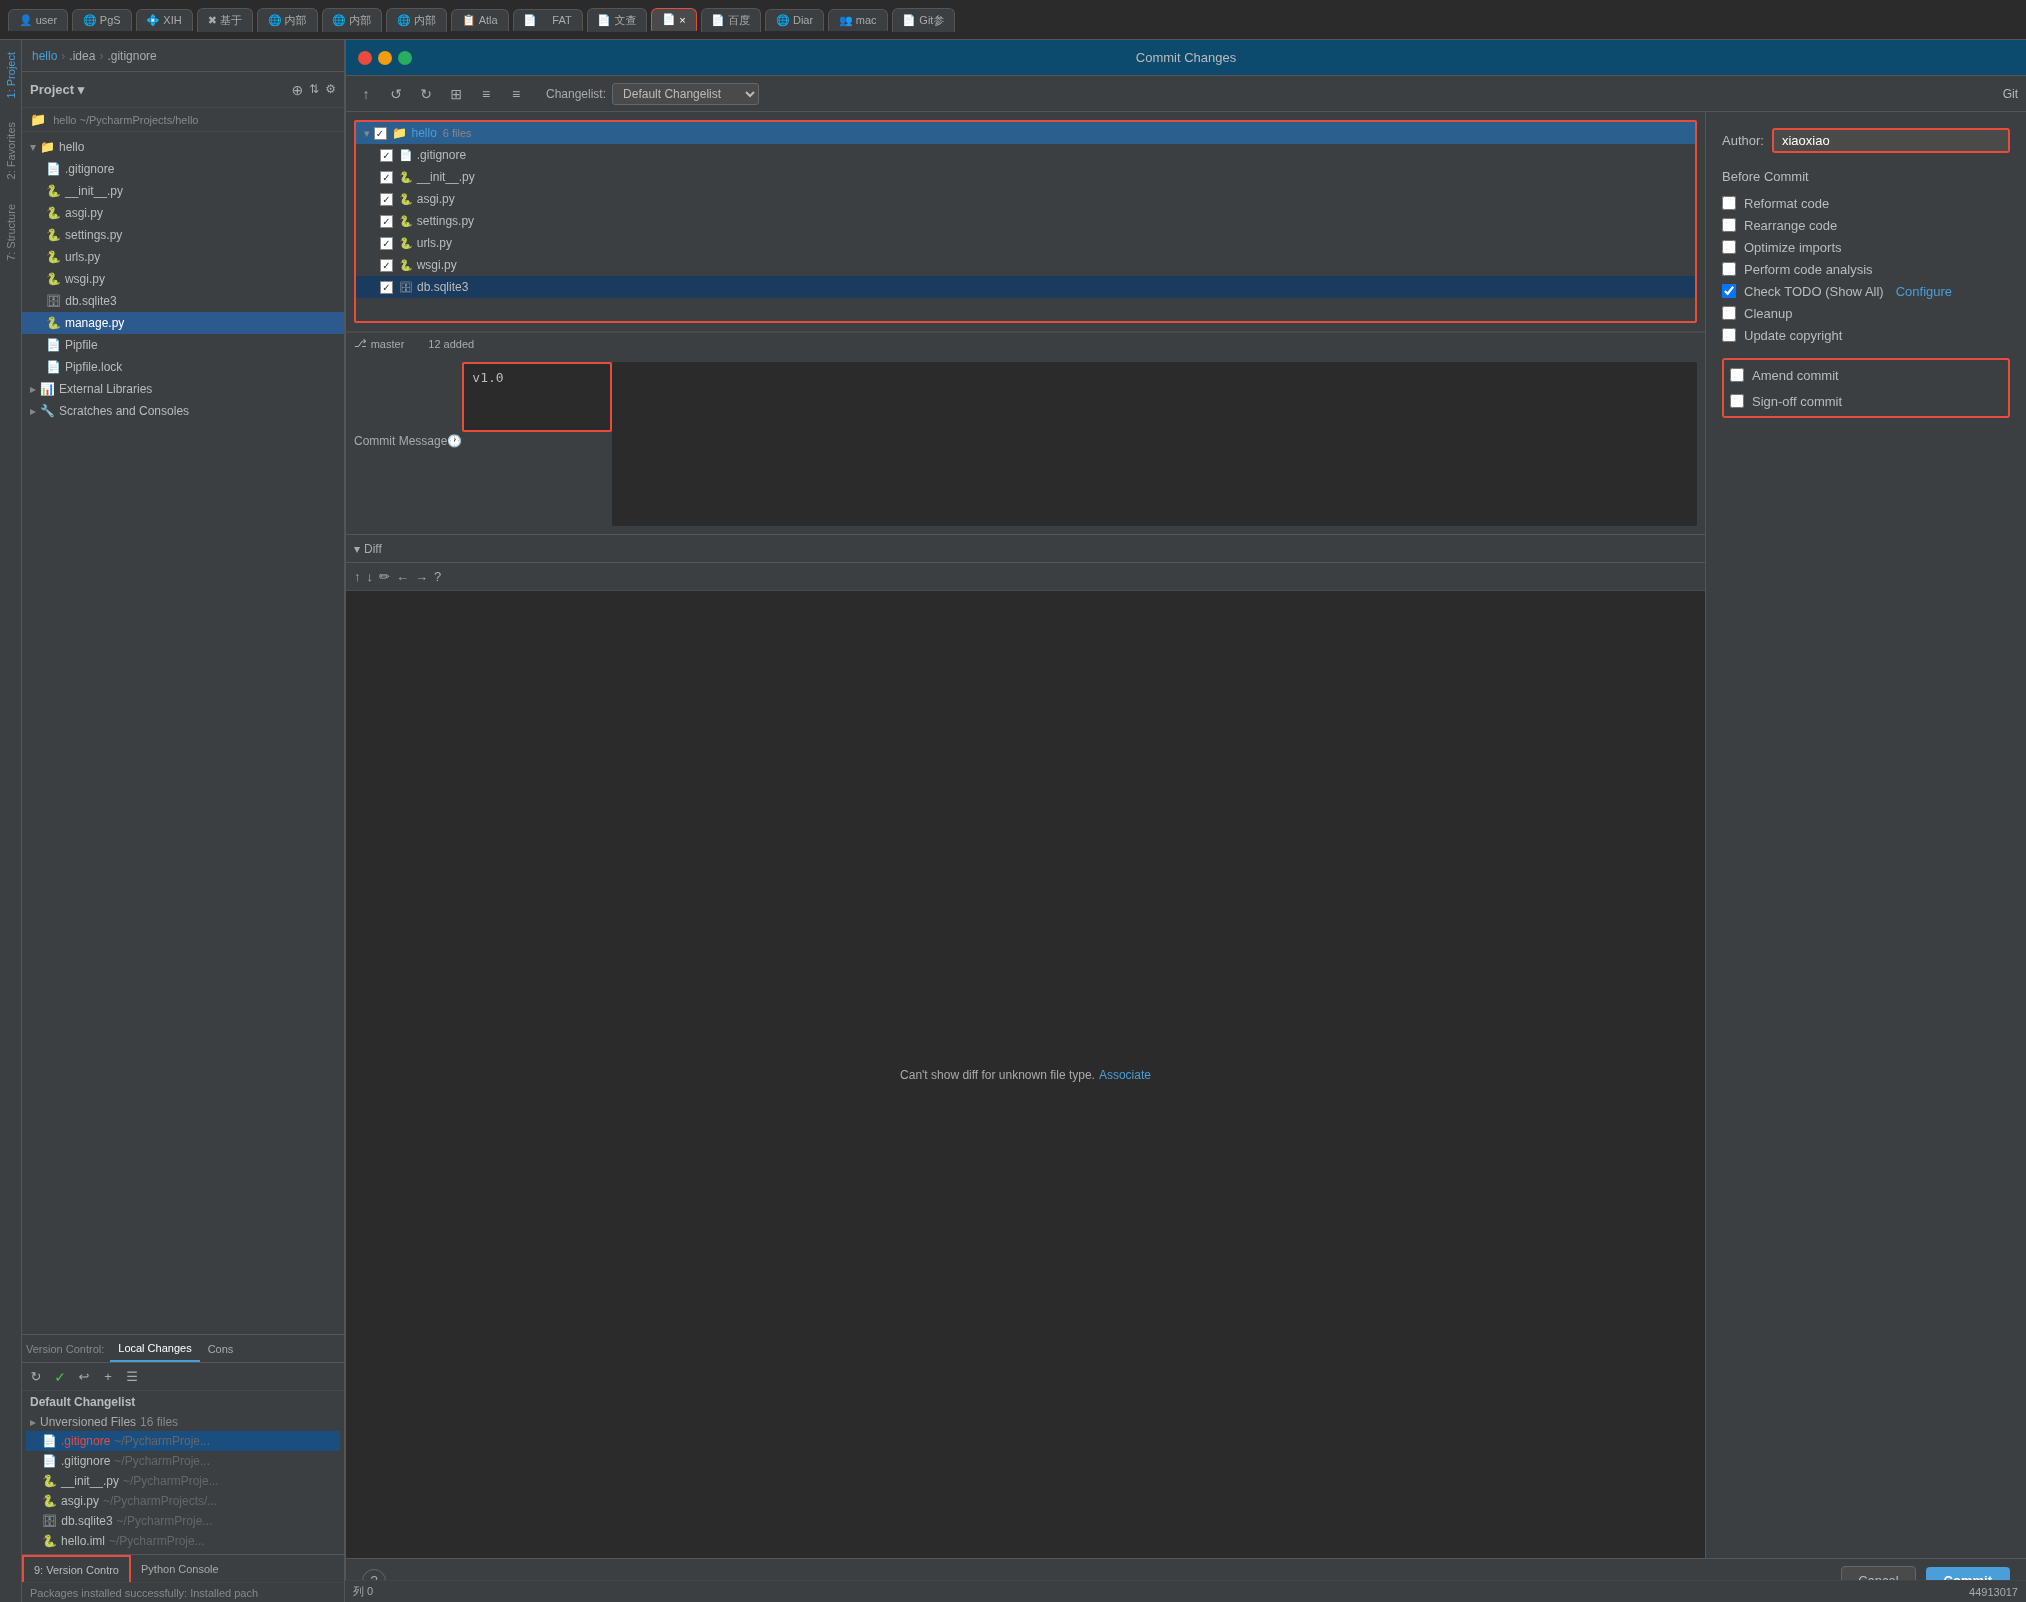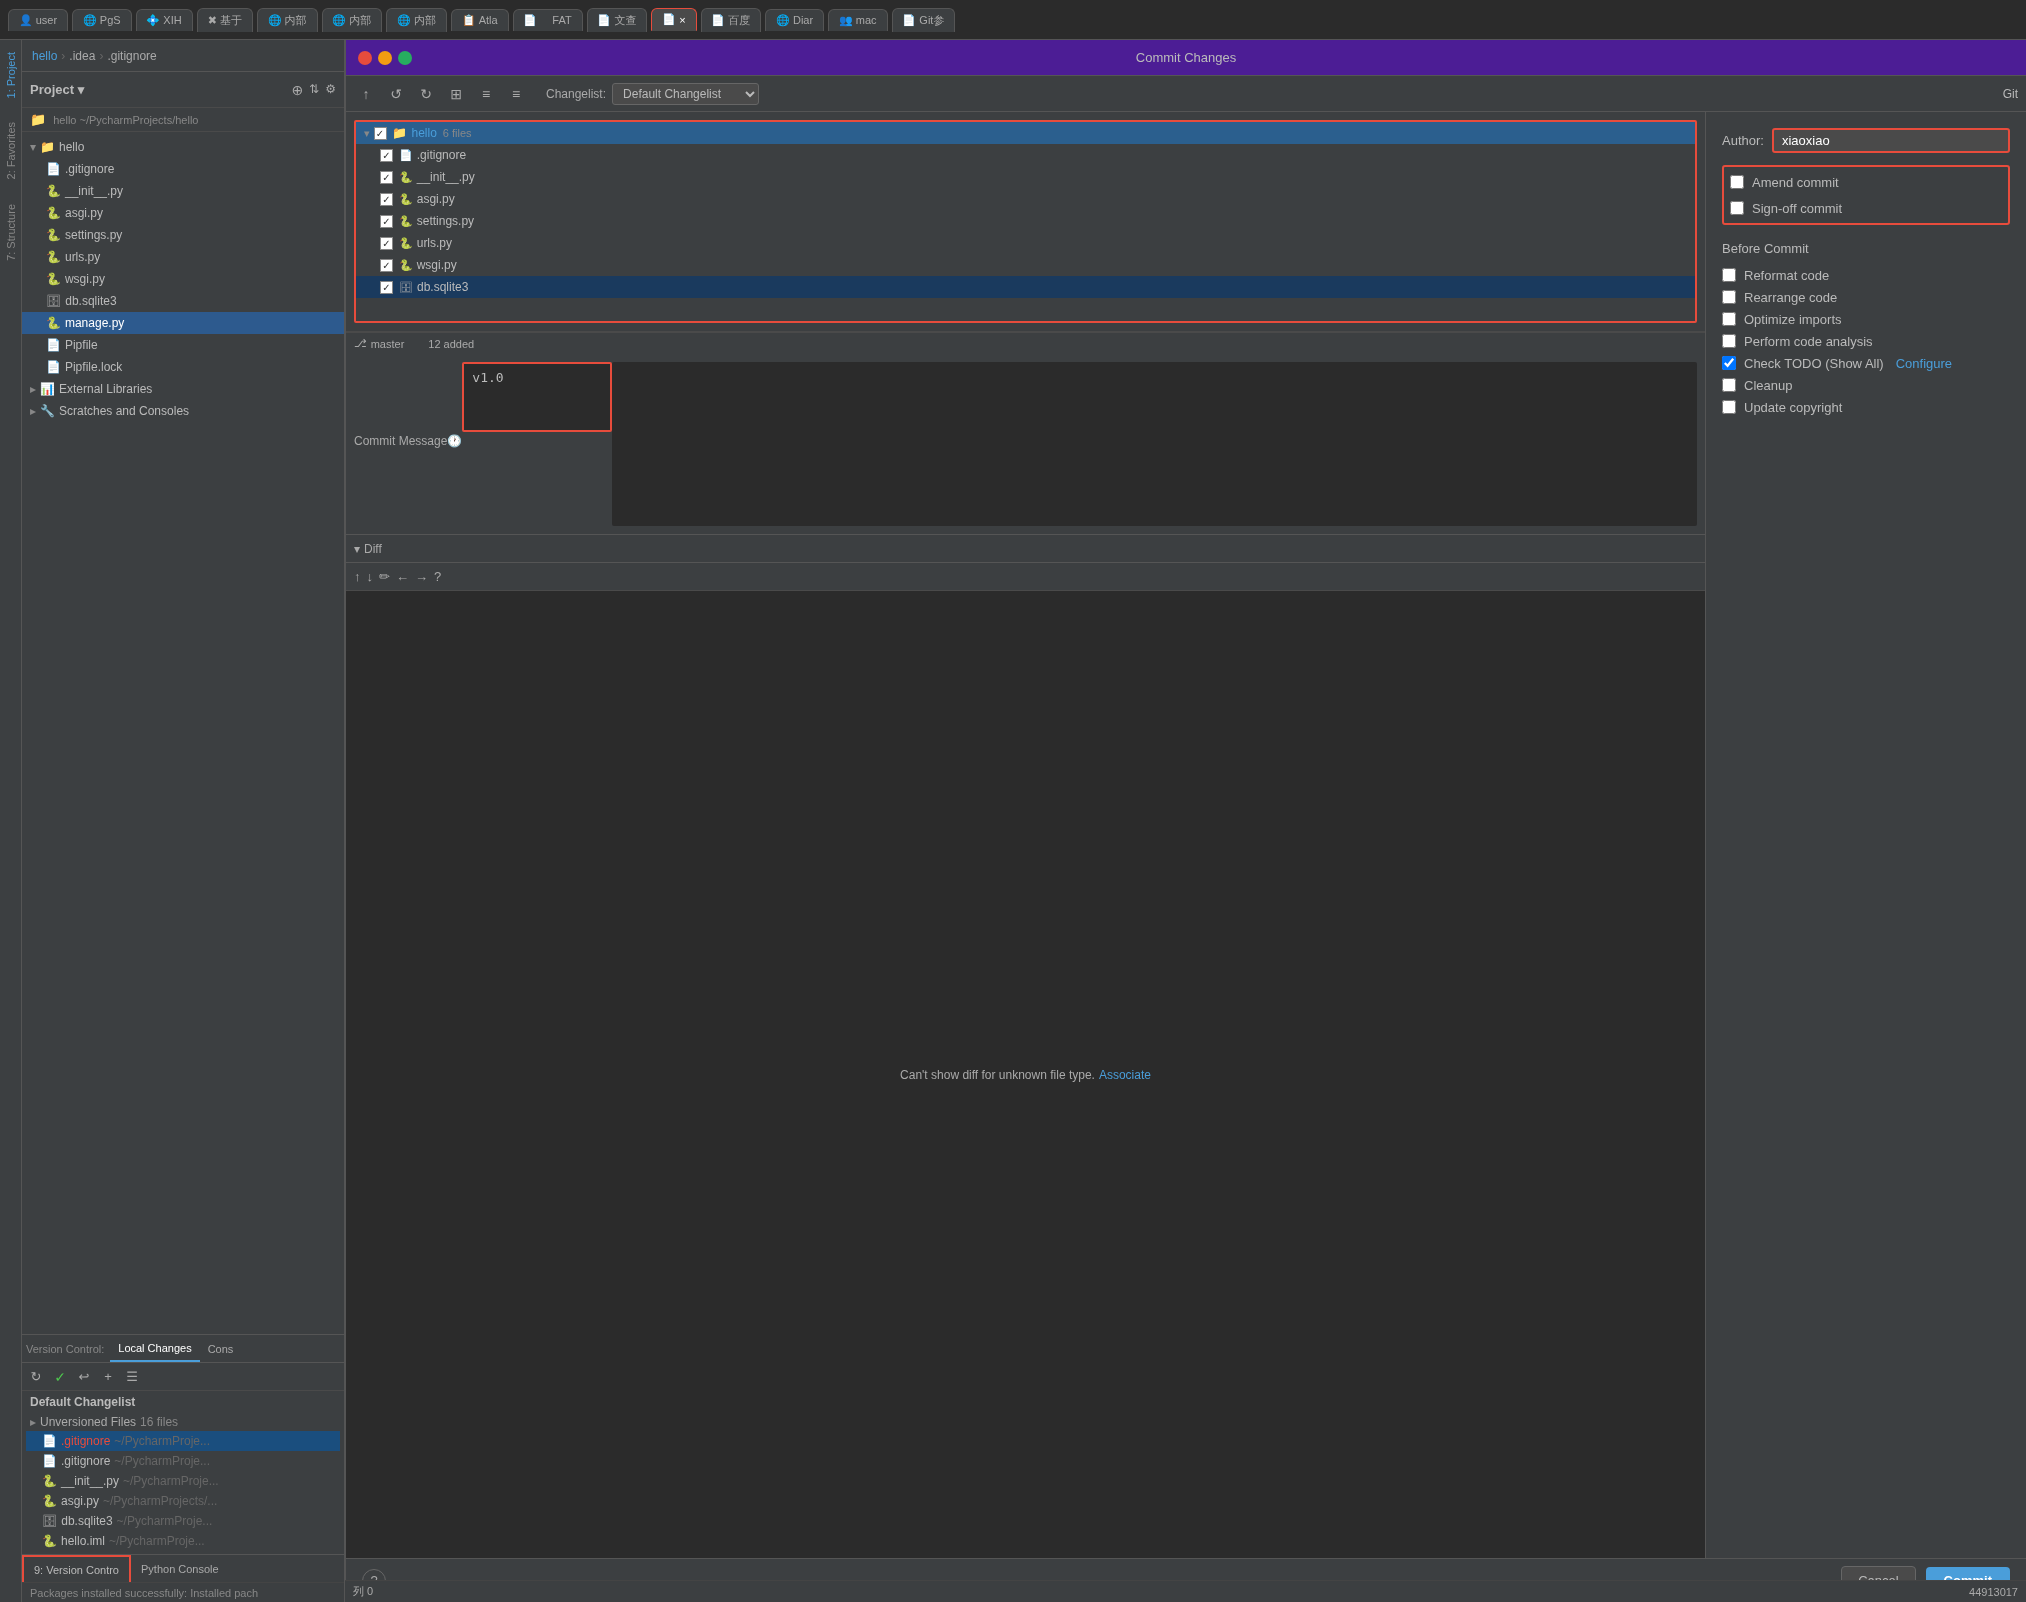--- a/index.html
+++ b/index.html
@@ -106,21 +106,21 @@
       right: 0;
       bottom: 0;
       background: #3c3f41;
       display: flex;
       flex-direction: column;
       border-left: 1px solid #555;
     }
 
     .dialog-titlebar {
       height: 36px;
-      background: #4c1d95;
+      background: #0c4a6e;
       display: flex;
       align-items: center;
       justify-content: center;
       border-bottom: 1px solid #555;
       position: relative;
     }
     .dialog-title {
       font-size: 13px;
       color: #bbb;
     }
@@ -759,72 +759,72 @@
 
     </div>
 
     <div class="dialog-right">
 
       <div class="author-row">
         <span class="author-label">Author:</span>
         <input type="text" class="author-input" value="xiaoxiao" style="">
       </div>
 
+      <div>
+        <div class="section-header">Before Commit</div>
+        <div style="height:8px;"></div>
+
+        <div class="checkbox-row">
+          <input type="checkbox" id="reformat-code" style="">
+          <label for="reformat-code" class="checkbox-label">Reformat code</label>
+        </div>
+
+        <div class="checkbox-row">
+          <input type="checkbox" id="rearrange-code" style="">
+          <label for="rearrange-code" class="checkbox-label">Rearrange code</label>
+        </div>
+
+        <div class="checkbox-row">
+          <input type="checkbox" id="optimize-imports" style="">
+          <label for="optimize-imports" class="checkbox-label">Optimize imports</label>
+        </div>
+
+        <div class="checkbox-row">
+          <input type="checkbox" id="perform-analysis" style="">
+          <label for="perform-analysis" class="checkbox-label">Perform code analysis</label>
+        </div>
+
+        <div class="checkbox-row">
+          <input type="checkbox" id="check-todo" checked="" style="">
+          <label for="check-todo" class="checkbox-label">Check TODO (Show All)</label>
+          <a href="#" style="color:#4a9eda;text-decoration:none;font-size:13px;margin-left:4px;">Configure</a>
+        </div>
+
+        <div class="checkbox-row">
+          <input type="checkbox" id="cleanup" style="">
+          <label for="cleanup" class="checkbox-label">Cleanup</label>
+        </div>
+
+        <div class="checkbox-row">
+          <input type="checkbox" id="update-copyright" style="">
+          <label for="update-copyright" class="checkbox-label">Update copyright</label>
+        </div>
+      </div>
+
       <div style="border:2px solid #e74c3c;border-radius:3px;padding:4px 6px;display:flex;flex-direction:column;gap:4px;">
         <div class="checkbox-row">
           <input type="checkbox" id="amend-commit" style="">
           <label for="amend-commit" class="checkbox-label">Amend commit</label>
         </div>
         <div class="checkbox-row">
           <input type="checkbox" id="signoff-commit" style="">
           <label for="signoff-commit" class="checkbox-label">Sign-off commit</label>
         </div>
       </div>
 
-      <div>
-        <div class="section-header">Before Commit</div>
-        <div style="height:8px;"></div>
-
-        <div class="checkbox-row">
-          <input type="checkbox" id="reformat-code" style="">
-          <label for="reformat-code" class="checkbox-label">Reformat code</label>
-        </div>
-
-        <div class="checkbox-row">
-          <input type="checkbox" id="rearrange-code" style="">
-          <label for="rearrange-code" class="checkbox-label">Rearrange code</label>
-        </div>
-
-        <div class="checkbox-row">
-          <input type="checkbox" id="optimize-imports" style="">
-          <label for="optimize-imports" class="checkbox-label">Optimize imports</label>
-        </div>
-
-        <div class="checkbox-row">
-          <input type="checkbox" id="perform-analysis" style="">
-          <label for="perform-analysis" class="checkbox-label">Perform code analysis</label>
-        </div>
-
-        <div class="checkbox-row">
-          <input type="checkbox" id="check-todo" checked="" style="">
-          <label for="check-todo" class="checkbox-label">Check TODO (Show All)</label>
-          <a href="#" style="color:#4a9eda;text-decoration:none;font-size:13px;margin-left:4px;">Configure</a>
-        </div>
-
-        <div class="checkbox-row">
-          <input type="checkbox" id="cleanup" style="">
-          <label for="cleanup" class="checkbox-label">Cleanup</label>
-        </div>
-
-        <div class="checkbox-row">
-          <input type="checkbox" id="update-copyright" style="">
-          <label for="update-copyright" class="checkbox-label">Update copyright</label>
-        </div>
-      </div>
-
     </div>
   </div>
 
   <div class="dialog-footer">
     <div class="help-btn">?</div>
     <button class="btn-cancel">Cancel</button>
     <button class="btn-commit">Commit</button>
   </div>
 
 </div>

